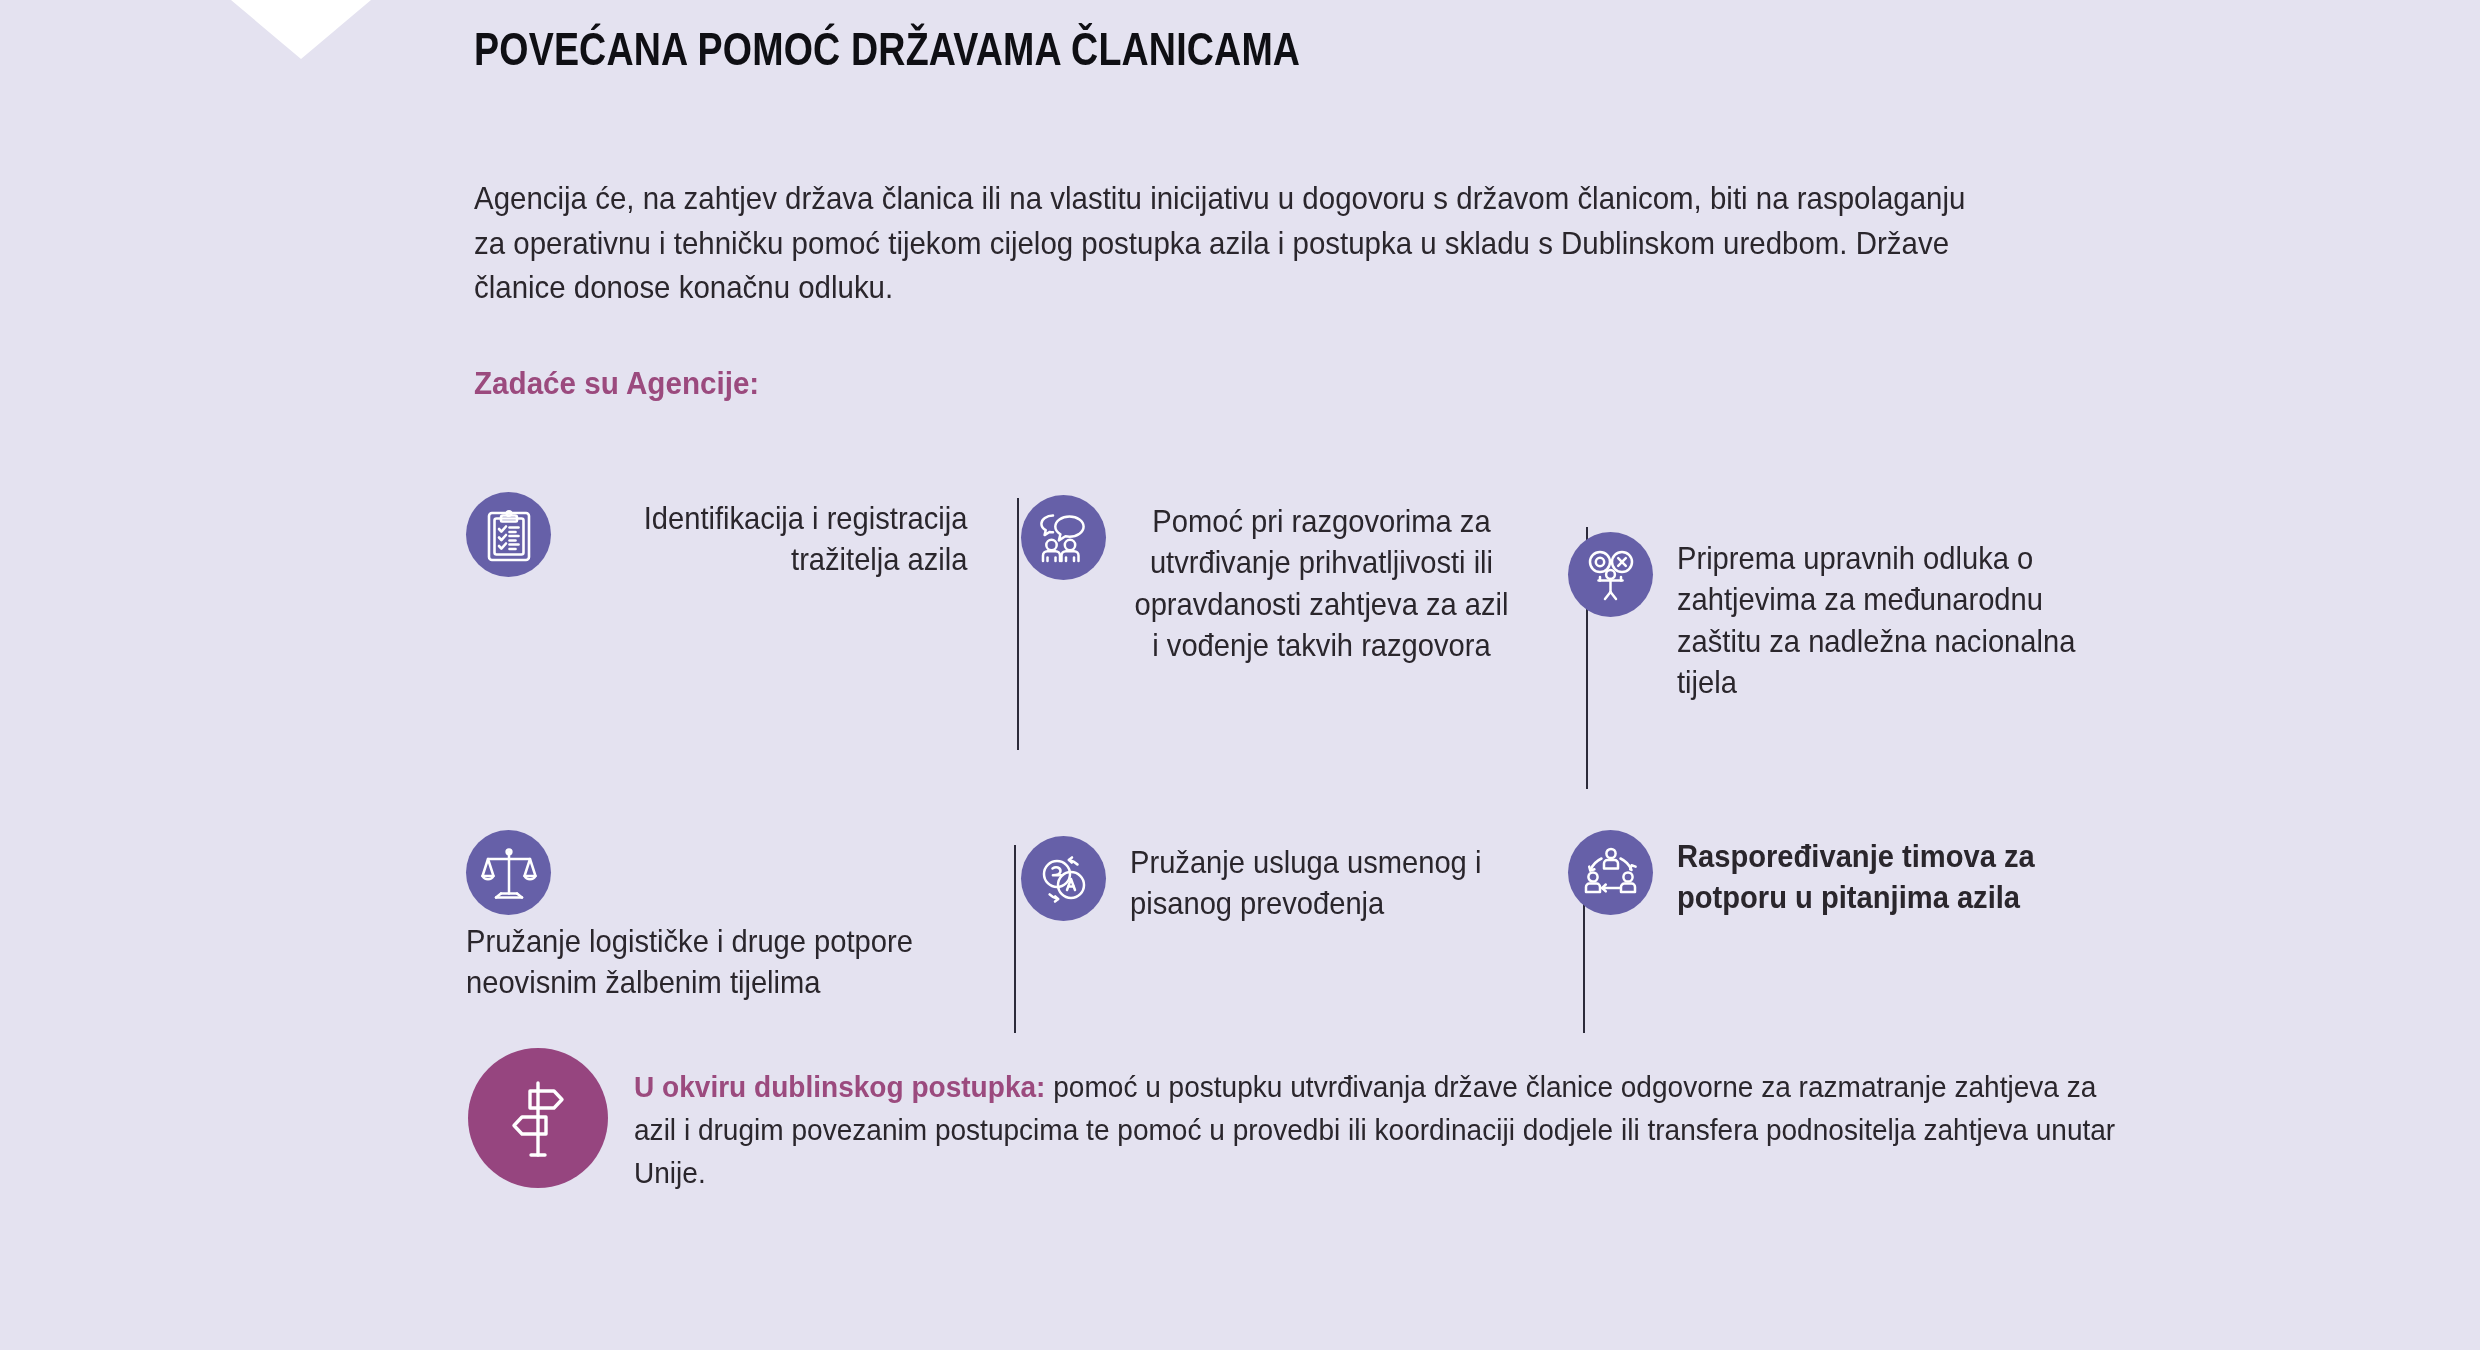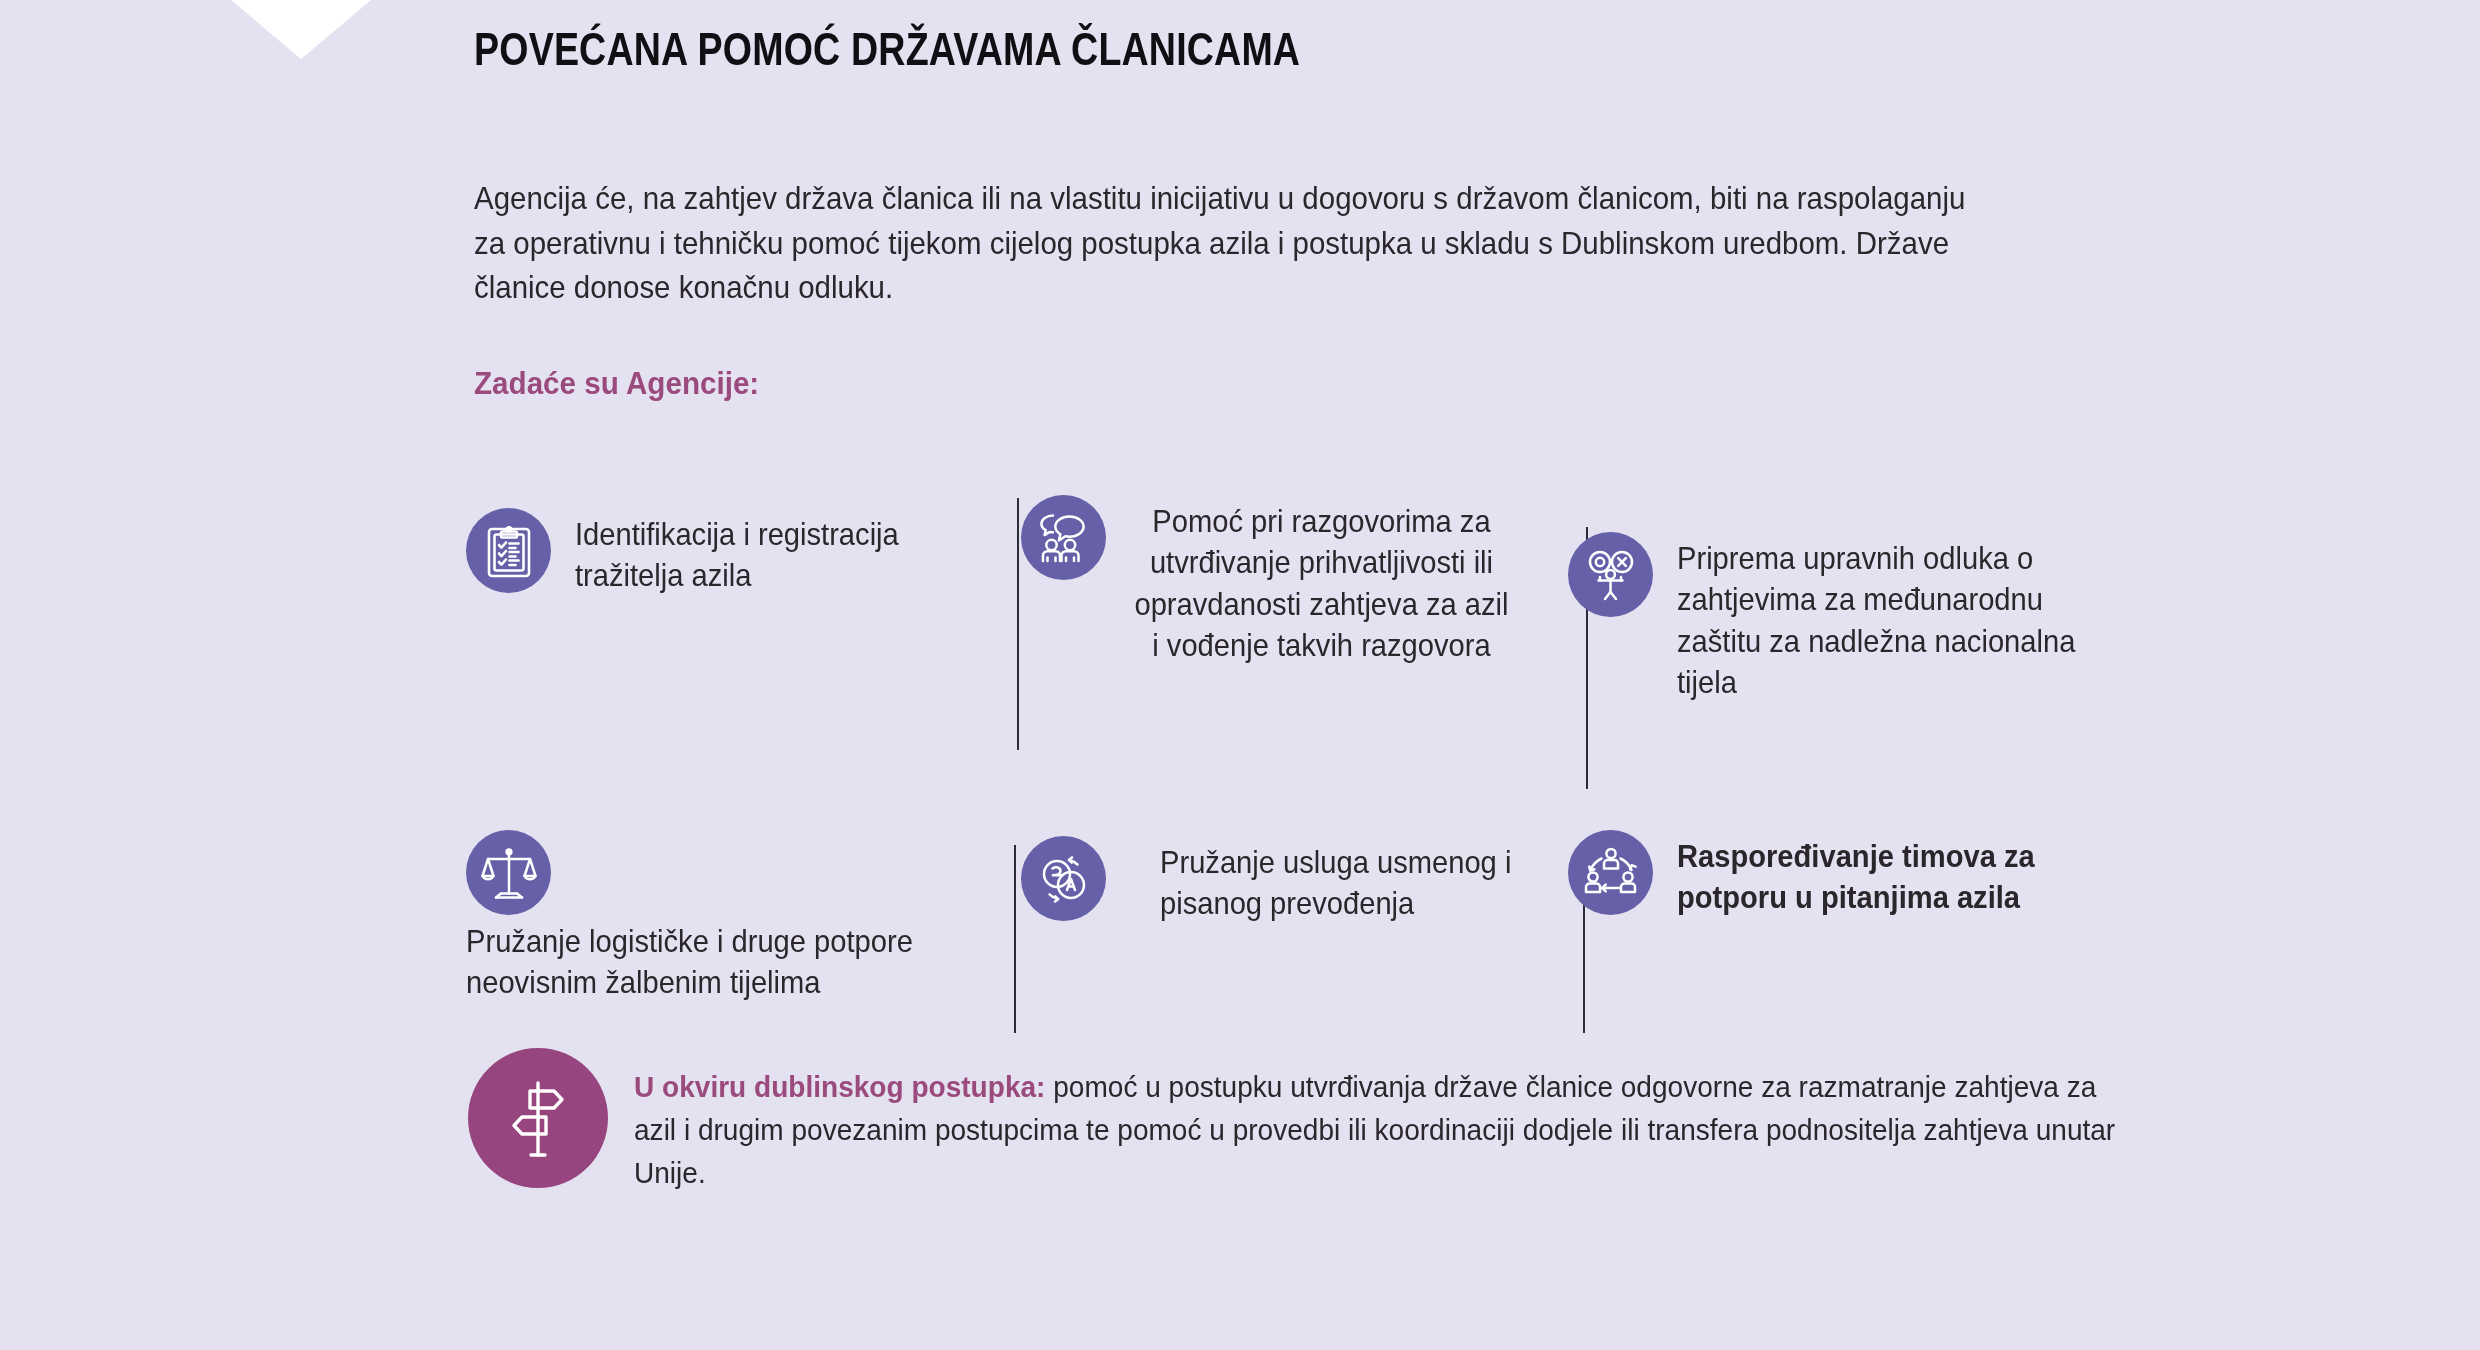--- a/index.html
+++ b/index.html
@@ -86,25 +86,25 @@
     position: absolute;
     display: flex;
     align-items: flex-start;
   }
 
   
   .col-a { left: 0px; width: 520px; }
   .col-b { left: 555px; width: 510px; }
   .col-c { left: 1102px; width: 560px; }
 
-  .r1 .col-a { top: 28px; }
+  .r1 .col-a { top: 12px; text-align: right; }
   .r1 .col-b { top: 15px; text-align: center; }
   .r1 .col-c { top: 52px; }
   .r2 .col-a { top: 0px; flex-direction: column; }
-  .r2 .col-b { top: 6px; gap: 30px; }
+  .r2 .col-b { top: 6px; }
   .r2 .col-c { top: 0px; font-weight: bold; }
 
   .badge {
     flex: 0 0 auto;
     width: 85px;
     height: 85px;
     border-radius: 50%;
     background: #6660a8;
     display: flex;
     align-items: center;

